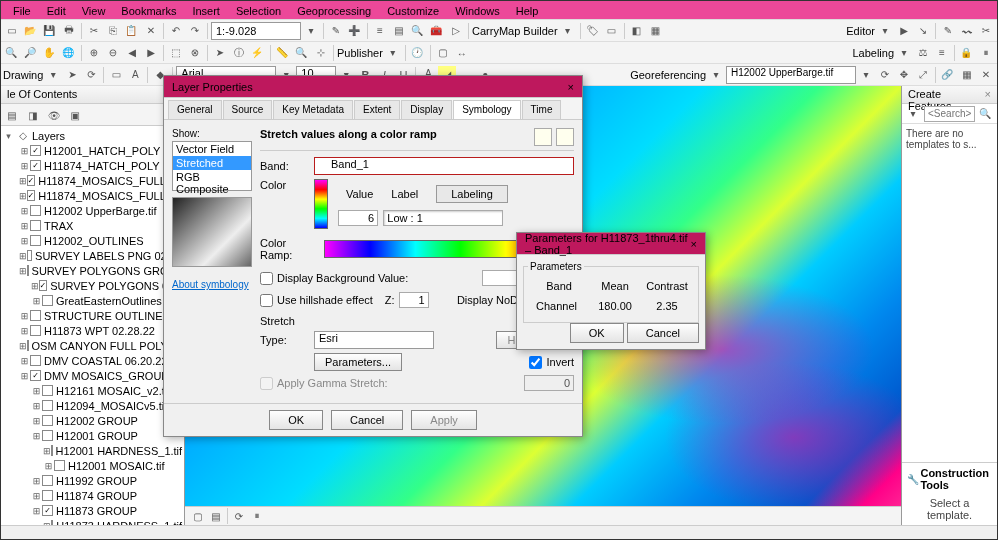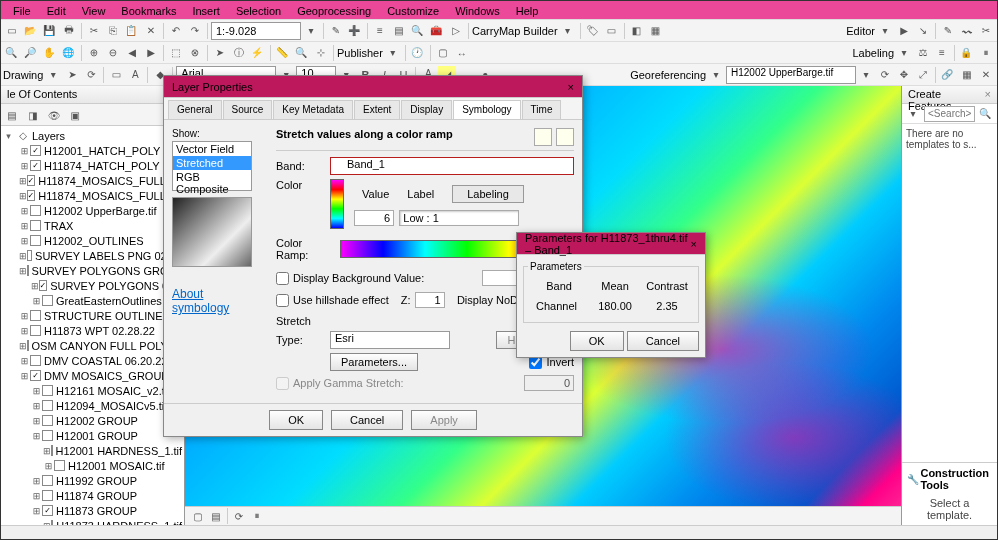--- a/index.html
+++ b/index.html
@@ -27,49 +27,49 @@
 .search-row{height:20px;padding:2px;display:flex;gap:2px;align-items:center;border-bottom:1px solid #ddd}
 .search-row input{flex:1;border:1px solid #aaa;height:16px;padding:0 3px;font-size:10px;width:50px}
 .templates-area{flex:1;padding:4px;font-size:10px;color:#444}
 .const-tools{border-top:1px solid #ccc;padding:4px;font-size:10px}
 .const-tools .hdr{display:flex;align-items:center;font-weight:bold;margin-bottom:6px}
 .dialog{position:absolute;background:#f0f0f0;border:1px solid #888;box-shadow:2px 2px 8px rgba(0,0,0,0.3)}
 .dlg-title{height:22px;background:#be185d;border-bottom:1px solid #ccc;padding:4px 8px;display:flex;justify-content:space-between;align-items:center;font-size:11px}
 .dlg-tabs{height:22px;background:#f4f4f4;border-bottom:1px solid #ccc;display:flex;padding:2px 4px 0}
 .dlg-tab{padding:3px 8px;border:1px solid #ccc;border-bottom:none;margin-right:1px;background:#e8e8e8;font-size:10px}
 .dlg-tab.active{background:#fff}
-.dlg-body{padding:8px;display:flex;gap:24px}
+.dlg-body{padding:8px;display:flex;gap:8px}
 .show-panel{width:80px}
 .show-panel .lbl{font-size:10px;margin-bottom:2px}
 .show-list{border:1px solid #999;background:#fff;height:50px;font-size:10px}
 .show-list div{padding:1px 3px}
 .show-list .sel{background:#3399ff;color:#fff}
 .preview-img{width:80px;height:70px;background:linear-gradient(135deg,#222,#888,#eee,#666);margin-top:6px;border:1px solid #999}
-.about-link{color:#0066cc;font-size:12px;text-decoration:underline;margin-top:20px;display:block}
+.about-link{color:#0066cc;font-size:10px;text-decoration:underline;margin-top:12px;display:block}
 .stretch-panel{flex:1;font-size:10px}
 .stretch-title{font-weight:bold;border-bottom:1px solid #ccc;padding-bottom:4px;margin-bottom:6px;display:flex;justify-content:space-between}
 .stretch-title .icons{display:flex;gap:4px}
 .stretch-title .icons span{width:18px;height:18px;border:1px solid #aaa;background:#ffe;display:inline-block}
 .form-row{display:flex;align-items:center;margin-bottom:4px;gap:4px}
 .form-row label{width:50px}
 .band-select{flex:1;border:1px solid #b91c1c;background:#fff;height:18px;padding:0 16px}
 .color-strip{width:14px;height:50px;background:linear-gradient(to bottom,#f0f,#f00,#ff0,#0f0,#0ff,#00f);border:1px solid #666;margin:0 8px}
 .val-table{margin-left:48px}
 .val-table th{font-weight:normal;padding:2px 8px;text-align:left}
 .val-in{width:40px;border:1px solid #aaa;text-align:right;padding:1px 3px;height:16px}
 .lbl-in{width:120px;border:1px solid #aaa;padding:1px 3px;height:16px;box-shadow:inset 1px 1px 2px rgba(0,0,0,0.2)}
 .labeling-btn{padding:2px 14px;border:1px solid #999;background:#e8e8e8}
 .ramp-select{flex:1;height:18px;background:linear-gradient(to right,#f0f,#00f,#0ff,#0f0,#ff0,#f00);border:1px solid #666}
 .num-in{width:50px;border:1px solid #aaa;text-align:right;height:16px;padding:1px 3px}
 .sel-in{height:18px;border:1px solid #999;background:#fff;padding:0 4px}
 .btn{padding:3px 18px;border:1px solid #888;background:linear-gradient(#fefefe,#e4e4e4);font-size:11px}
 .dlg-buttons{padding:6px;text-align:center;border-top:1px solid #ccc;display:flex;justify-content:center;gap:8px}
 .params-dlg{left:515px;top:231px;width:190px}
 .params-body{padding:6px}
-.params-grp{border:1px solid #ccc;padding:4px;margin-bottom:8px}
+.params-grp{border:1px solid #ccc;padding:4px;}
 .params-grp legend{font-size:10px;padding:0 2px}
 .params-table{width:100%;font-size:10px}
 .params-table th{font-weight:normal;text-align:center;padding:2px}
 .params-table td{padding:4px 6px}
 .statusbar{height:14px;background:#f0f0f0;border-top:1px solid #ccc;font-size:9px;padding:0 6px;display:flex;justify-content:flex-end}
 .map-toolbar{position:absolute;left:0;bottom:0;height:19px;background:#f4f4f4;border-top:1px solid #ccc;display:flex;align-items:center;padding:0 4px;right:0}
 </style>
 </head>
 <body>
 

